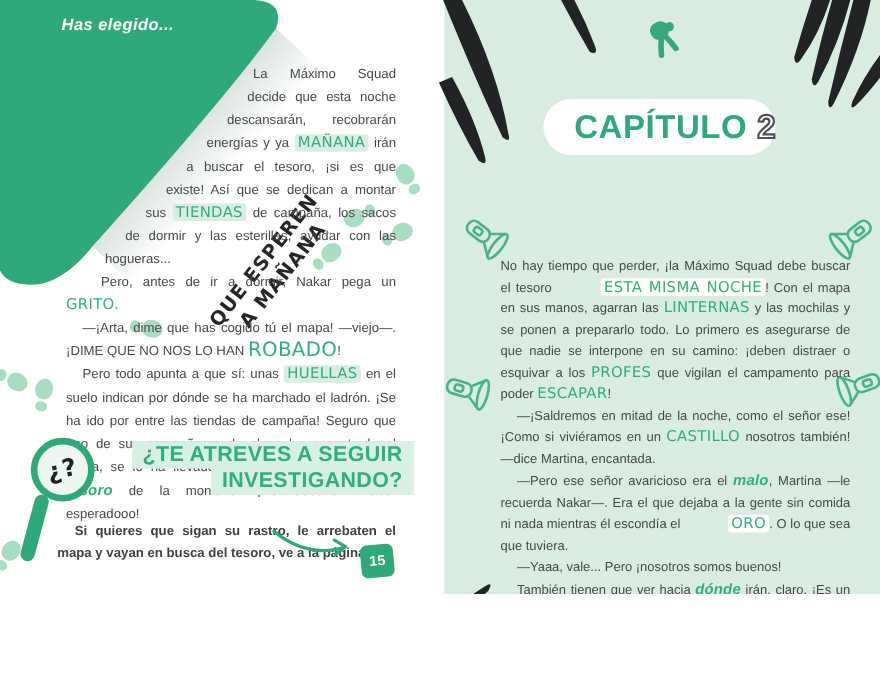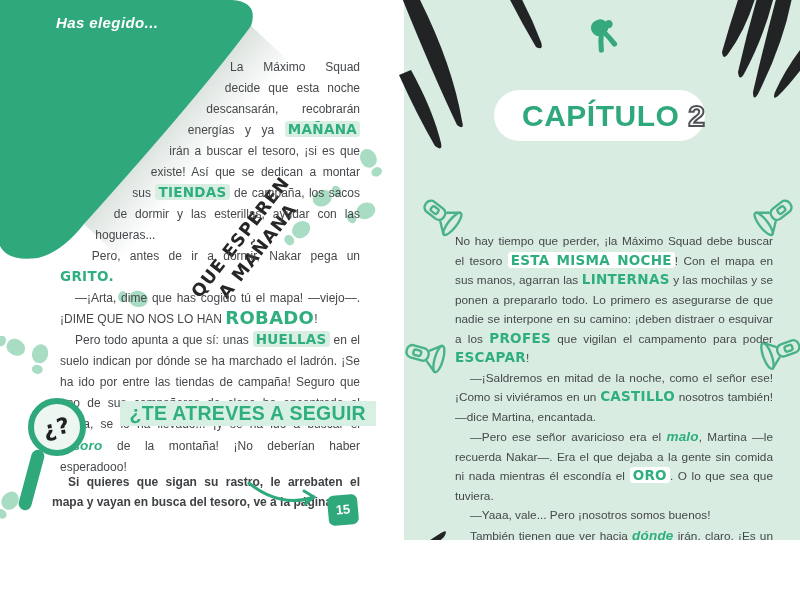--- a/index.html
+++ b/index.html
@@ -17,25 +17,25 @@
           transform:rotate(-52deg);color:#262626;font-weight:800;font-size:17.5px;
           letter-spacing:1px;line-height:22px;font-family:"DejaVu Sans",sans-serif;}
   .lp-text{position:absolute;left:60px;top:57px;width:300px;z-index:2;color:#45484b;
           font-size:12px;line-height:21px;text-align:justify;}
   .curl-spacer{float:left;width:170px;height:193px;
           shape-outside:polygon(0 0,170px 0,0 193px);shape-margin:10px;}
   .lp-text p,.rp-text p{margin:0;}
   .lp-text p.ind,.rp-text p.ind{text-indent:15px;}
 
   
-  .run.mk{font-family:"DejaVu Sans",sans-serif;font-weight:700;color:#2fae7e;
+  .run.mk{font-family:"DejaVu Sans",sans-serif;font-weight:400;color:#2fae7e;
           font-size:13.5px;letter-spacing:.3px;line-height:0;}
   .run.big{font-size:18px;vertical-align:-1px;}
   .run.chip{background:#d8eee3;border-radius:3px;padding:0 3px;}
-  .page-right .run.chip{background:#ffffff;}
+  .page-right .run.chip{background:#ffffff;margin-left:40px;}
   .run.bi{color:#2fae7e;font-weight:700;font-style:italic;font-size:13.5px;letter-spacing:.2px;}
   .run.bub{font-family:"DejaVu Sans",sans-serif;font-weight:800;font-size:13.5px;letter-spacing:1px;
           color:#cdeadd;-webkit-text-stroke:1.1px #35ab7e;background:#0f172a;
           border-radius:4px;padding:0 3px;}
 
   
   .q-block{position:absolute;left:88px;top:401px;width:288px;z-index:2;text-align:right;}
   .q-chip{display:inline-block;background:#d8efe3;color:#2fae7e;font-weight:800;
           font-size:19.5px;letter-spacing:.3px;line-height:23px;padding:1px 10px;}
   .q-chip.l2{margin-top:-1px;}
@@ -143,20 +143,21 @@
         <p class="ind"><span class="run">—¡Arta, dime que has cogido tú el mapa! —viejo—. ¡DIME QUE NO NOS LO HAN </span><span class="run mk big">ROBADO</span><span class="run">!</span></p>
         <p class="ind"><span class="run">Pero todo apunta a que sí: unas </span><span class="run mk chip">HUELLAS</span><span class="run"> en el suelo indican por dónde se ha marchado el ladrón. ¡Se ha ido por entre las tiendas de campaña! Seguro que uno de sus compañeros de clase ha encontrado el mapa, se lo ha llevado... ¡y se ha ido a buscar el </span><span class="run bi">tesoro</span><span class="run"> de la montaña! ¡No deberían haber esperadooo!</span></p>
       </div>
 
     <div class="mag-handle"></div>
     <div class="mag-circle">
       <span class="mag-glyph">¿?</span>
     </div>
     <div class="q-block">
       <span class="q-chip">¿TE ATREVES A SEGUIR</span><br>
+      <span class="q-chip l2">INVESTIGANDO?</span>
     </div>
     <div class="q-body">Si quieres que sigan su rastro, le arrebaten el mapa y vayan en busca del tesoro, ve a la página...</div>
 
     <svg class="arrow-svg" width="80" height="36" viewBox="0 0 80 36">
       <path d="M3,5 C22,21 46,27 68,19" fill="none" stroke="#2fa87c" stroke-width="3" stroke-linecap="round"></path>
       <path d="M68,19 L58,13 M68,19 L59,26" fill="none" stroke="#2fa87c" stroke-width="3" stroke-linecap="round"></path>
     </svg>
 
     <div class="page-badge">15</div>
 

